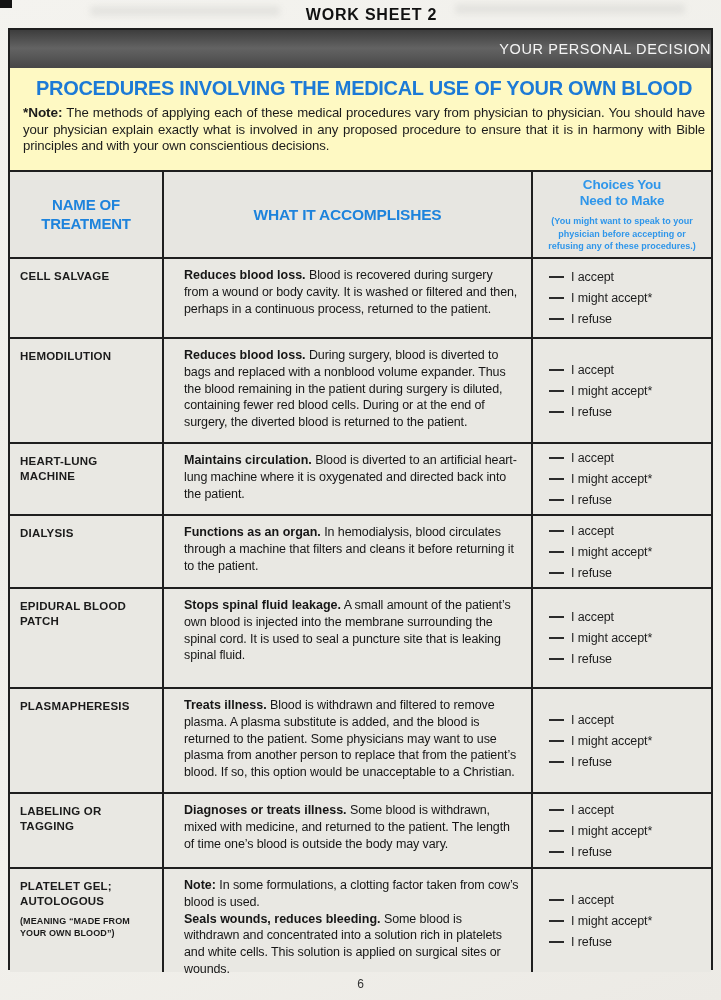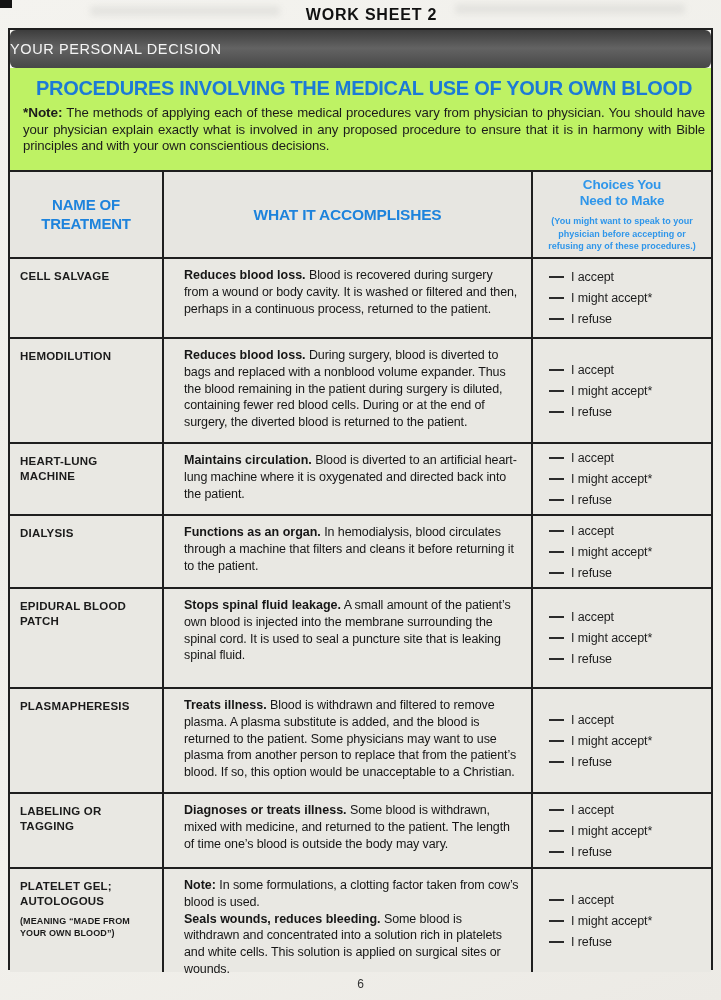--- a/index.html
+++ b/index.html
@@ -23,25 +23,25 @@
 
   .box {
     position:absolute; left:8px; top:28px; width:705px; height:942px;
     border:2px solid #1f1f1f;
     background:#f6f5f1;
     display:flex; flex-direction:column;
   }
   .banner {
     height:38px; flex:0 0 38px;
     background:linear-gradient(180deg,#3d3d3d 0%,#636363 48%,#474747 100%);
-    display:flex; align-items:center; justify-content:flex-start;border-radius:6px;
+    display:flex; align-items:center; justify-content:flex-end;
   }
   .banner span { color:#f4f4f4; font-size:14.5px; letter-spacing:.6px; }
 
-  .intro { flex:0 0 102px; padding:9px 6px 0 13px; background:#bef264; }
+  .intro { flex:0 0 102px; padding:9px 6px 0 13px; background:#fef9c3; }
   .intro-heading {
     text-align:center; color:#1c7ad6; font-weight:bold; font-size:20px;
     letter-spacing:-.3px; white-space:nowrap; margin-bottom:4px;
   }
   .intro-note { font-size:13.2px; line-height:1.26; letter-spacing:-.1px; text-align:justify; }
   .intro-note b { font-size:13.6px; }
 
   .tbl { flex:1; display:flex; flex-direction:column; border-top:2px solid #1f1f1f; background:#e9e8e3; }
   .tr { display:flex; }
   .tr + .tr { border-top:2px solid #1f1f1f; }

